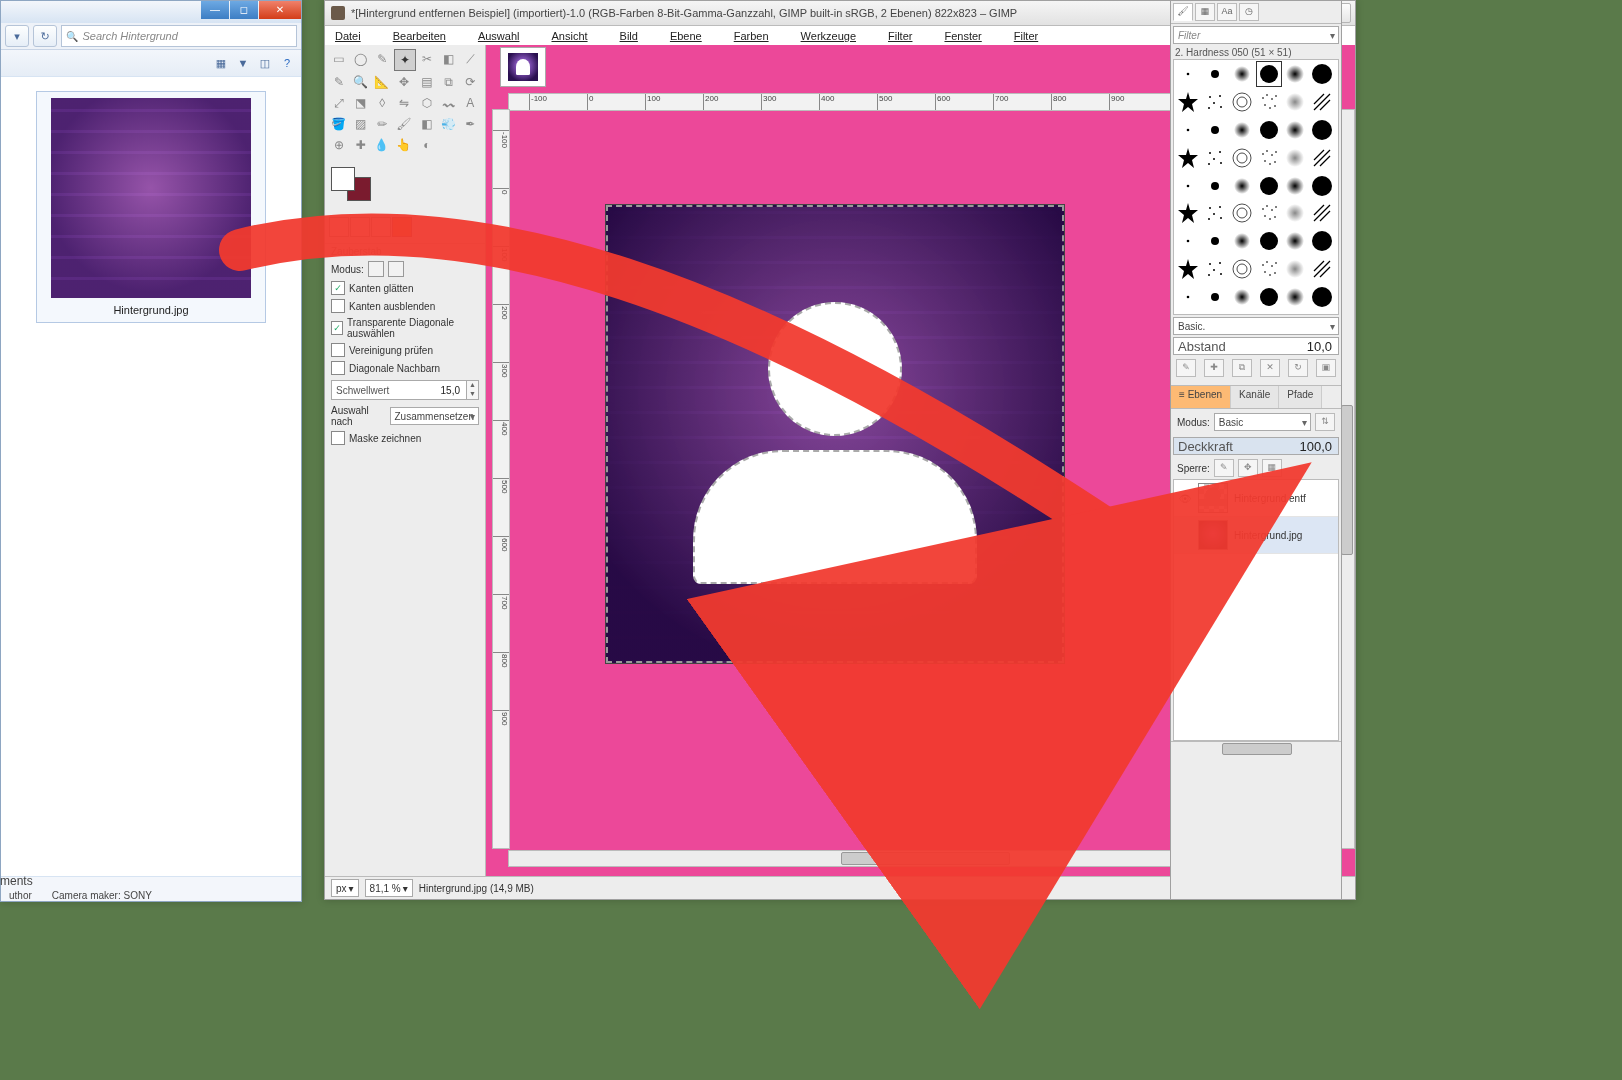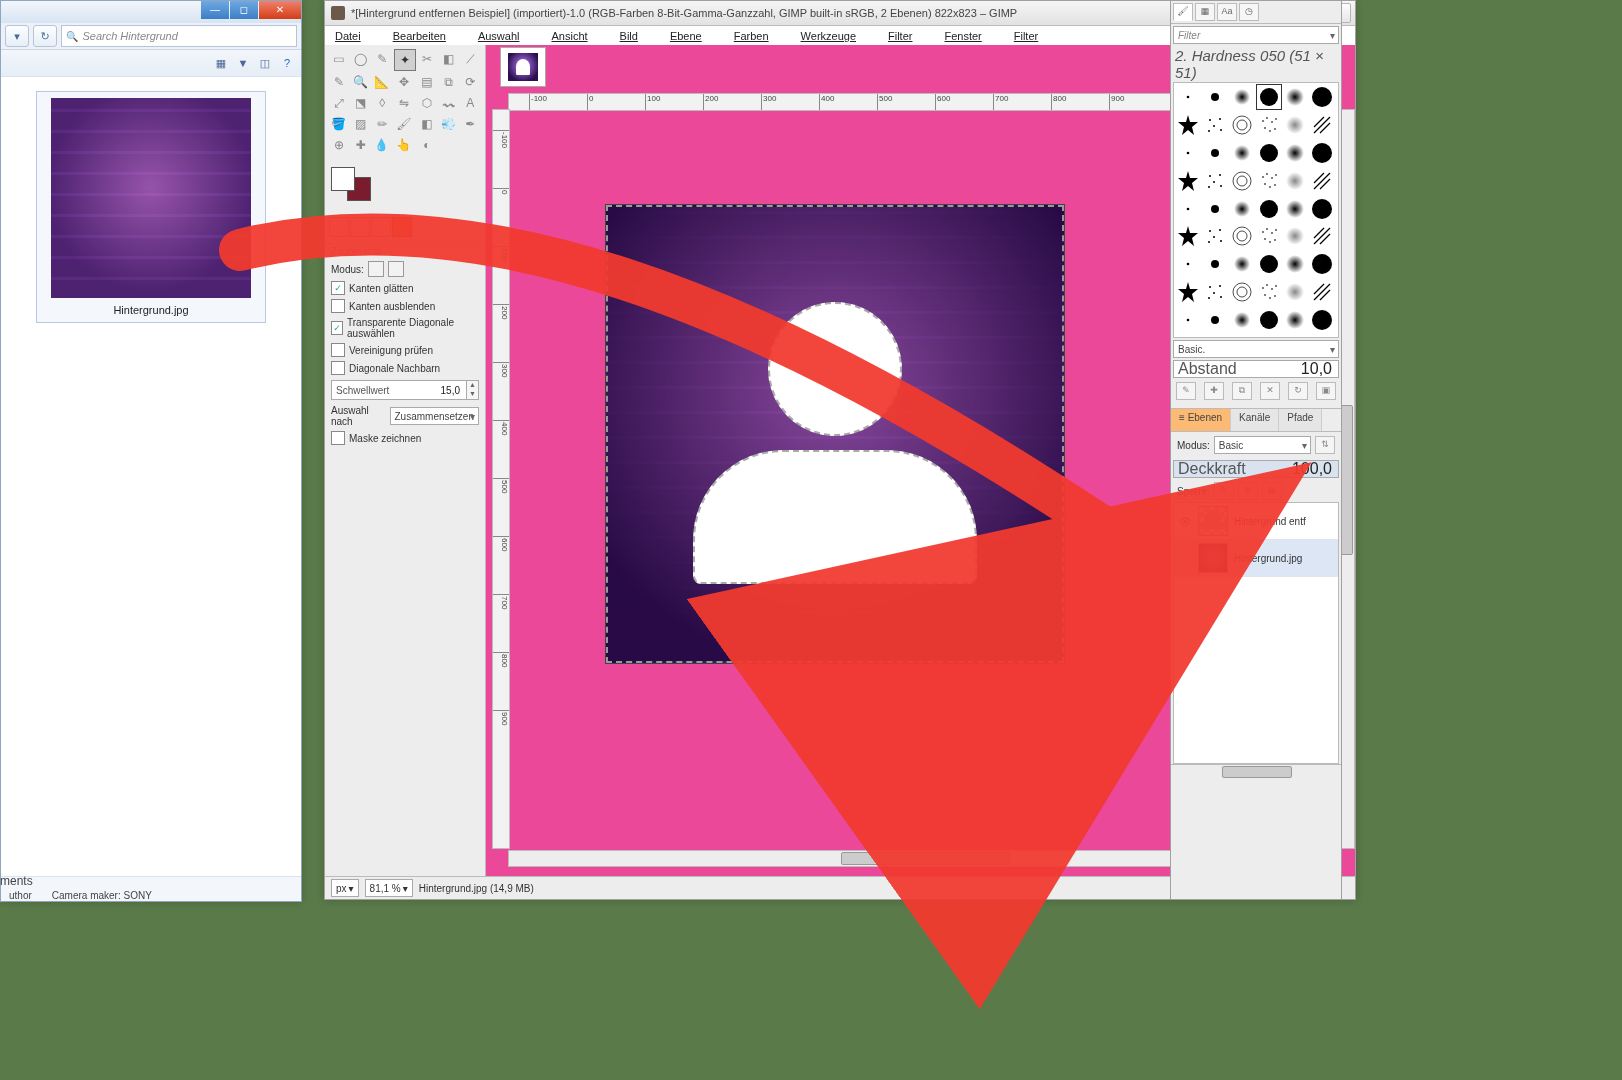--- a/index.html
+++ b/index.html
@@ -80,28 +80,28 @@
 .person .body{width:280px;height:130px;background:#fff;border-radius:90px 90px 8px 8px;margin-top:14px;border:2px dashed #aaa}
 #gimp-status{position:absolute;left:0;right:0;bottom:0;height:22px;background:#ededed;border-top:1px solid #bbb;display:flex;align-items:center;gap:6px;padding:0 6px;font-size:10px;color:#333}
 #gimp-status .combo{height:16px;border:1px solid #aaa;background:#fff;padding:0 4px;display:flex;align-items:center;gap:2px}
 
 #dock{position:absolute;left:1170px;top:0;width:170px;height:898px;background:#ededed;border:1px solid #a0a0a0}
 #dock-tabs{height:22px;border-bottom:1px solid #bbb;display:flex;align-items:center;padding:0 2px;gap:2px}
 .dtab{width:18px;height:16px;border:1px solid #bbb;background:#f6f6f6;font-size:9px;text-align:center;line-height:14px;color:#666}
 .dtab.act{background:#fff;border-bottom-color:#fff}
 .dfilter{height:16px;border:1px solid #aaa;margin:2px;background:#fff;font-size:10px;font-style:italic;color:#888;padding:0 4px;display:flex;align-items:center;position:relative}
 .dfilter::after{content:"▾";position:absolute;right:3px;color:#666;font-style:normal}
-.dlabel{font-size:15px;font-style:italic;color:#555;padding:1px 4px}
+.dlabel{font-size:10px;color:#555;padding:1px 4px}
 .brush-grid{display:grid;grid-template-columns:repeat(6,1fr);gap:1px;padding:2px;background:#fff;border:1px solid #bbb;margin:0 2px;height:250px;overflow:hidden}
 .brush{width:24px;height:24px;display:flex;align-items:center;justify-content:center}
 .brush svg{width:22px;height:22px}
 .brush.sel{outline:1.5px solid #333}
 .combo-row{height:16px;border:1px solid #aaa;margin:2px;background:#fff;font-size:10px;color:#444;padding:0 4px;display:flex;align-items:center;position:relative}
 .combo-row::after{content:"▾";position:absolute;right:3px;color:#666}
-.numrow{height:16px;border:1px solid #aaa;margin:2px;background:#fff;display:flex;align-items:center;font-size:16px}
+.numrow{height:16px;border:1px solid #aaa;margin:2px;background:#fff;display:flex;align-items:center;font-size:13px}
 .numrow .lbl{flex:1;padding:0 4px;color:#555}
 .numrow .val{padding:0 6px}
 .btnrow{display:flex;gap:2px;padding:2px;justify-content:space-around}
 .mini-btn{width:18px;height:16px;border:1px solid #bbb;background:#f5f5f5;font-size:9px;text-align:center;line-height:14px;color:#888}
 .panel-tabs{height:22px;border-top:1px solid #bbb;border-bottom:1px solid #bbb;margin-top:6px;display:flex}
 .ptab{padding:3px 8px;font-size:10px;color:#444;border-right:1px solid #ccc;background:#e6e6e6}
 .ptab.act{background:#fdba74}
 .layers{flex:1;background:#fff;border:1px solid #bbb;margin:0 2px;min-height:260px}
 .layer-row{display:flex;align-items:center;height:36px;border-bottom:1px solid #e4e4e4;padding:0 4px;gap:6px;font-size:10px;color:#333}
 .layer-row.sel{background:#dce6f4}

